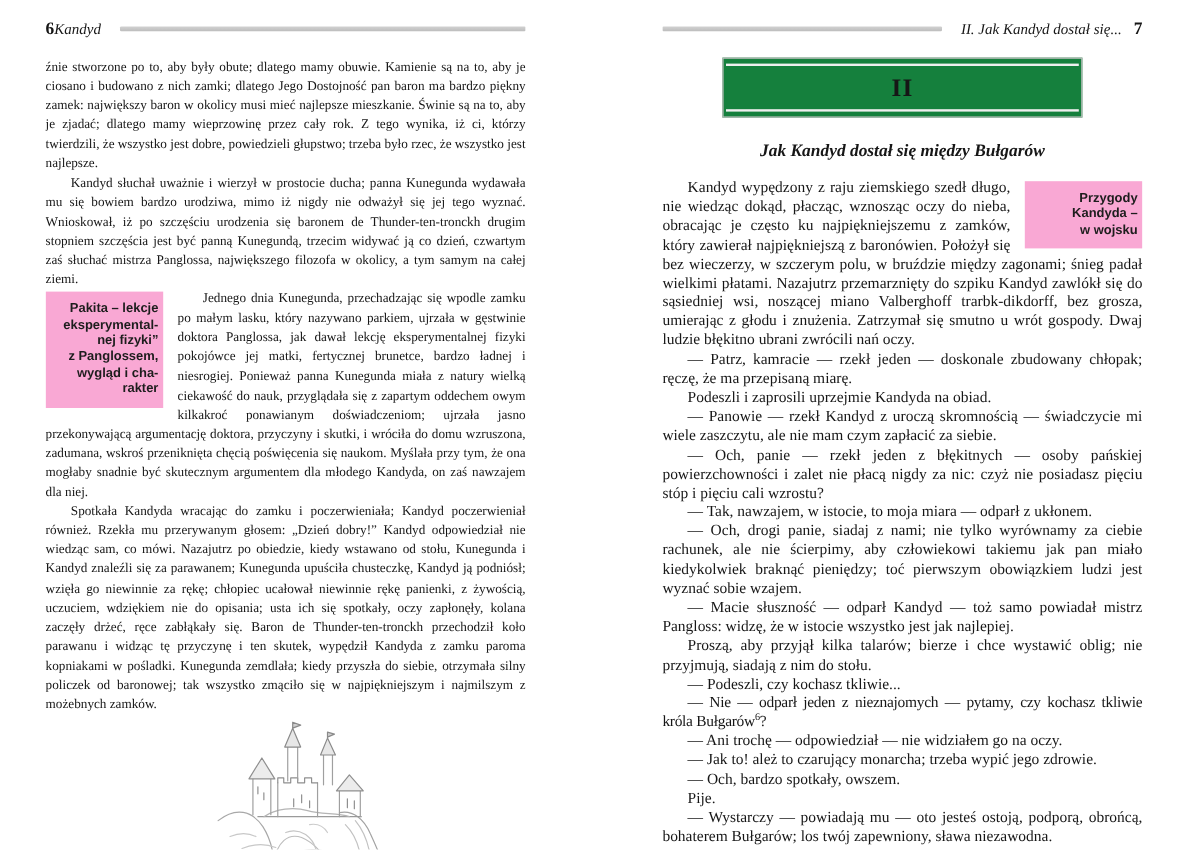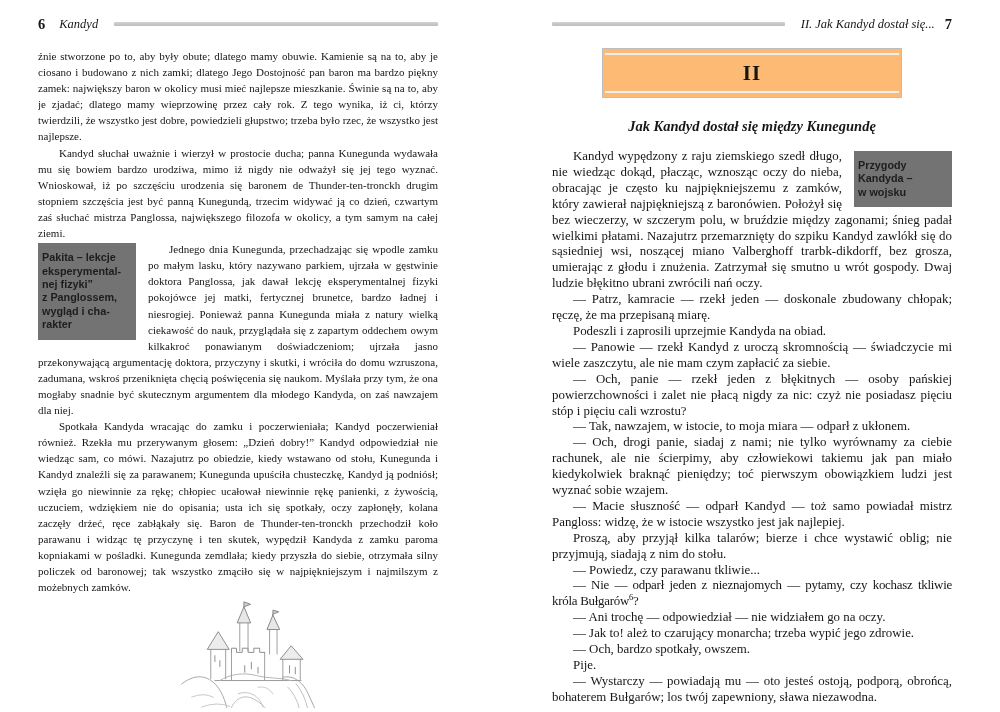--- a/index.html
+++ b/index.html
@@ -9,46 +9,46 @@
     font-family:"Liberation Serif", serif;
   }
   .page{position:absolute;top:16px;width:400px;height:692px;overflow:hidden;}
   .page-left{left:38px;}
   .page-right{left:552px;}
 
   
   .page-header{display:flex;align-items:center;height:16px;margin-bottom:16px;font-size:13px;}
   .pagenum{font-weight:bold;font-size:14.5px;}
   .running-title{font-style:italic;font-size:12.5px;white-space:nowrap;}
-  .page-left .running-title{margin-left:14px;}
+  .page-left .running-title{}
   .page-right .running-title{margin-right:10px;}
   .header-bar{flex:1;height:4px;background:linear-gradient(180deg,#d2d2d2,#bdbdbd);border-radius:1px;}
   .page-left .header-bar{margin-left:16px;}
   .page-right .header-bar{margin-right:16px;}
 
   
   p.body{margin:0;text-align:justify;font-size:11px;line-height:16.1px;}
   .page-right p.body{font-size:12.9px;line-height:15.9px;}
   .indent{text-indent:21px;}
   .squeeze{letter-spacing:-0.25px;}
 
   
   .margin-note{
-    background:#737373;color:#1d1d1d;
+    background:#f9a8d4;color:#1d1d1d;
     font-family:"Liberation Sans", sans-serif;font-weight:bold;
-    font-size:10.8px;line-height:13.4px;text-align:left;
+    font-size:10.8px;line-height:13.4px;text-align:right;
     white-space:pre-line;padding:8px 4px;
   }
   .note-left{float:left;width:90px;margin:2px 12px 4px 0;}
   .note-right{float:right;width:90px;margin:2px 0 4px 12px;}
 
   
   .chapter-box{
     position:relative;width:298px;height:48px;margin:10px auto 0 auto;
-    background:#fdba74;border:1px solid #bdbdbd;
+    background:#15803d;border:1px solid #bdbdbd;
     display:flex;align-items:center;justify-content:center;
   }
   .chapter-box::before,.chapter-box::after{
     content:"";position:absolute;left:2px;right:2px;height:2px;background:#efefef;
   }
   .chapter-box::before{top:4px;}
   .chapter-box::after{bottom:4px;}
   .chapter-number{font-weight:bold;font-size:21px;letter-spacing:1px;}
   .chapter-title{
     text-align:center;font-weight:bold;font-style:italic;
@@ -123,35 +123,35 @@
   <div class="page-header">
     <span class="header-bar"></span>
     <span class="running-title">II. Jak Kandyd dostał się...</span>
     <span class="pagenum">7</span>
   </div>
 
   <div class="chapter-box">
     <span class="chapter-number">II</span>
   </div>
 
-  <h2 class="chapter-title">Jak Kandyd dostał się między Kunegundę</h2>
+  <h2 class="chapter-title">Jak Kandyd dostał się między Bułgarów</h2>
 
   <aside class="margin-note note-right">Przygody
 Kandyda –
 w wojsku</aside>
   <p class="body indent">Kandyd wypędzony z raju ziemskiego szedł długo, nie wiedząc dokąd, płacząc, wznosząc oczy do nieba, obracając je często ku najpiękniejszemu z zamków, który zawierał najpiękniejszą z baronówien. Położył się bez wieczerzy, w szczerym polu, w bruździe między zagonami; śnieg padał wielkimi płatami. Nazajutrz przemarznięty do szpiku Kandyd zawlókł się do sąsiedniej wsi, noszącej miano Valberghoff trarbk-dikdorff, bez grosza, umierając z głodu i znużenia. Zatrzymał się smutno u wrót gospody. Dwaj ludzie błękitno ubrani zwrócili nań oczy.</p>
   <p class="body indent">— Patrz, kamracie — rzekł jeden — doskonale zbudowany chłopak; ręczę, że ma przepisaną miarę.</p>
   <p class="body indent">Podeszli i zaprosili uprzejmie Kandyda na obiad.</p>
   <p class="body indent">— Panowie — rzekł Kandyd z uroczą skromnością — świadczycie mi wiele zaszczytu, ale nie mam czym zapłacić za siebie.</p>
   <p class="body indent">— Och, panie — rzekł jeden z błękitnych — osoby pańskiej powierzchowności i zalet nie płacą nigdy za nic: czyż nie posiadasz pięciu stóp i pięciu cali wzrostu?</p>
   <p class="body indent">— Tak, nawzajem, w istocie, to moja miara — odparł z ukłonem.</p>
   <p class="body indent">— Och, drogi panie, siadaj z nami; nie tylko wyrównamy za ciebie rachunek, ale nie ścierpimy, aby człowiekowi takiemu jak pan miało kiedykolwiek braknąć pieniędzy; toć pierwszym obowiązkiem ludzi jest wyznać sobie wzajem.</p>
   <p class="body indent">— Macie słuszność — odparł Kandyd — toż samo powiadał mistrz Pangloss: widzę, że w istocie wszystko jest jak najlepiej.</p>
   <p class="body indent">Proszą, aby przyjął kilka talarów; bierze i chce wystawić oblig; nie przyjmują, siadają z nim do stołu.</p>
-  <p class="body indent">— Powiedz, czy parawanu tkliwie...</p>
+  <p class="body indent">— Podeszli, czy kochasz tkliwie...</p>
 
   <p class="body indent squeeze"><span>— Nie — odparł jeden z nieznajomych — pytamy, czy kochasz tkliwie króla Bułgarów</span><sup>6</sup><span>?</span></p>
 
   <p class="body indent">— Ani trochę — odpowiedział — nie widziałem go na oczy.</p>
   <p class="body indent">— Jak to! ależ to czarujący monarcha; trzeba wypić jego zdrowie.</p>
   <p class="body indent">— Och, bardzo spotkały, owszem.</p>
   <p class="body indent">Pije.</p>
   <p class="body indent">— Wystarczy — powiadają mu — oto jesteś ostoją, podporą, obrońcą, bohaterem Bułgarów; los twój zapewniony, sława niezawodna.</p>
 
 </section>

